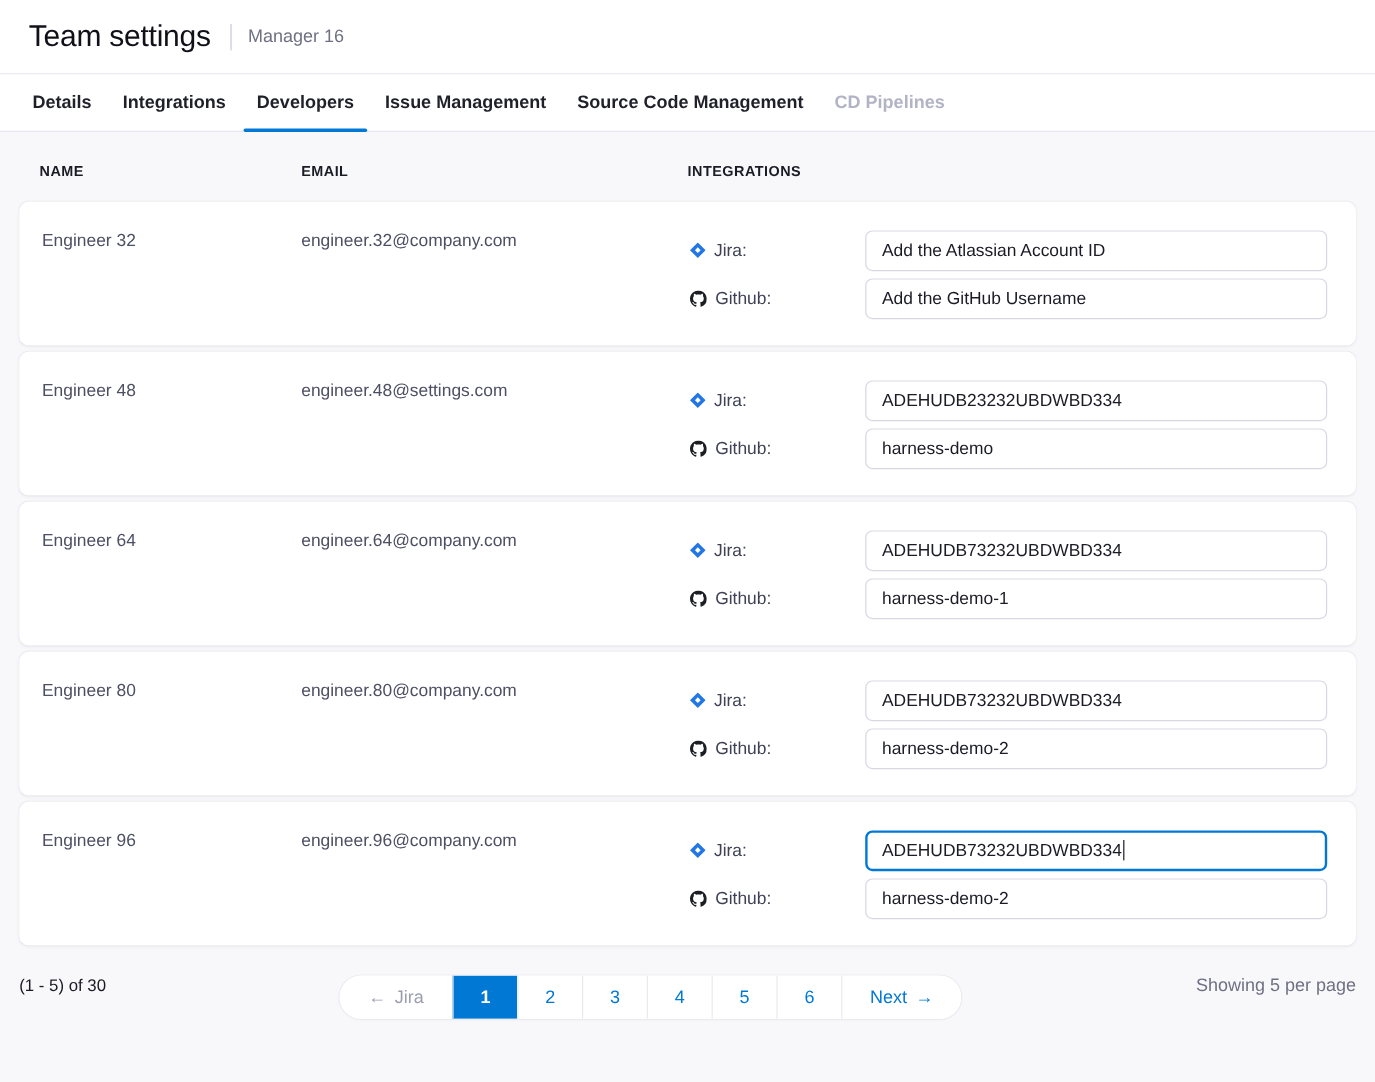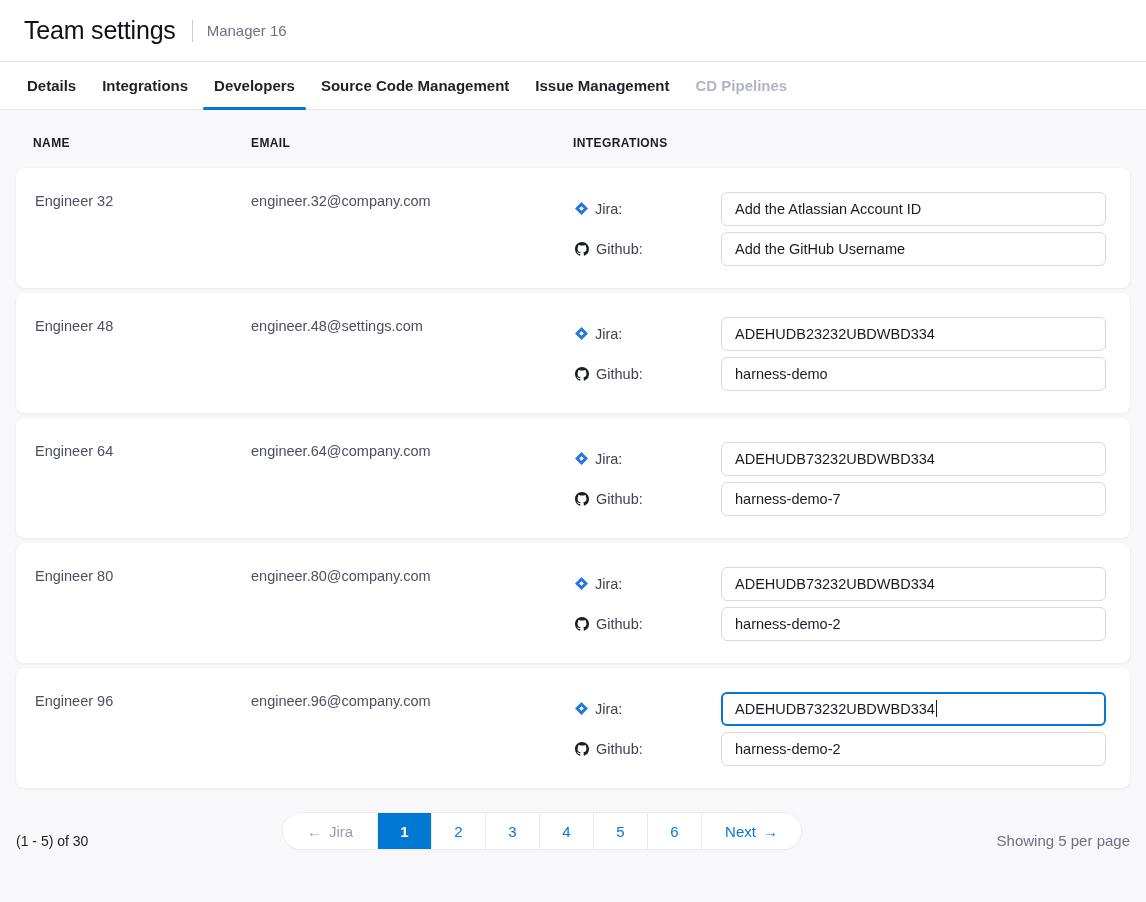--- a/index.html
+++ b/index.html
@@ -122,21 +122,21 @@
     width:1.5px;
     height:17px;
     background:#1b1b26;
     margin-left:1px;
     vertical-align:middle;
   }
 
   
   .pagination-bar {
     display:flex;
-    align-items:flex-end;
+    align-items:flex-start;
     margin:25px 16px 0 16px;
     height:36px;
   }
   .range-text { font-size:14px; color:#1b1b26; width:267px; }
   .pager {
     display:flex;
     align-items:stretch;
     height:36px;
     background:#ffffff;
     border-radius:18px;
@@ -171,22 +171,22 @@
 <div class="page-header">
   <div class="page-title">Team settings</div>
   <div class="title-divider"></div>
   <div class="page-subtitle">Manager 16</div>
 </div>
 
 <div class="tab-bar">
   <div class="tab">Details</div>
   <div class="tab">Integrations</div>
   <div class="tab active">Developers</div>
+  <div class="tab">Issue Management</div>
   <div class="tab">Source Code Management</div>
-  <div class="tab">Issue Management</div>
   <div class="tab disabled">CD Pipelines</div>
 </div>
 
 <div class="content">
 
   <div class="col-headers">
     <div class="col-header c1">NAME</div>
     <div class="col-header c2">EMAIL</div>
     <div class="col-header c3">INTEGRATIONS</div>
   </div>
@@ -265,21 +265,21 @@
           </div>
       </div>
       <div class="int-row">
         <div class="int-label">
           <svg width="14" height="14" viewBox="0 0 16 16">
               <path fill="#1b1f23" d="M8 0C3.58 0 0 3.58 0 8c0 3.54 2.29 6.53 5.47 7.59.4.07.55-.17.55-.38 0-.19-.01-.82-.01-1.49-2.01.37-2.53-.49-2.69-.94-.09-.23-.48-.94-.82-1.13-.28-.15-.68-.52-.01-.53.63-.01 1.08.58 1.23.82.72 1.21 1.87.87 2.33.66.07-.52.28-.87.51-1.07-1.78-.2-3.64-.89-3.64-3.95 0-.87.31-1.59.82-2.15-.08-.2-.36-1.02.08-2.12 0 0 .67-.21 2.2.82.64-.18 1.32-.27 2-.27s1.36.09 2 .27c1.53-1.04 2.2-.82 2.2-.82.44 1.1.16 1.92.08 2.12.51.56.82 1.27.82 2.15 0 3.07-1.87 3.75-3.65 3.95.29.25.54.73.54 1.48 0 1.07-.01 1.93-.01 2.2 0 .21.15.46.55.38A8.01 8.01 0 0 0 16 8c0-4.42-3.58-8-8-8z"></path>
             </svg>
           <span>Github:</span>
         </div>
         <div class="text-input">
-            <span>harness-demo-7</span>
+            <span>harness-demo-1</span>
           </div>
       </div>
     </div>
   </div>
 
   <div class="card">
     <div class="cell-name">Engineer 80</div>
     <div class="cell-email">engineer.80@company.com</div>
     <div class="cell-integrations">
       <div class="int-row">

